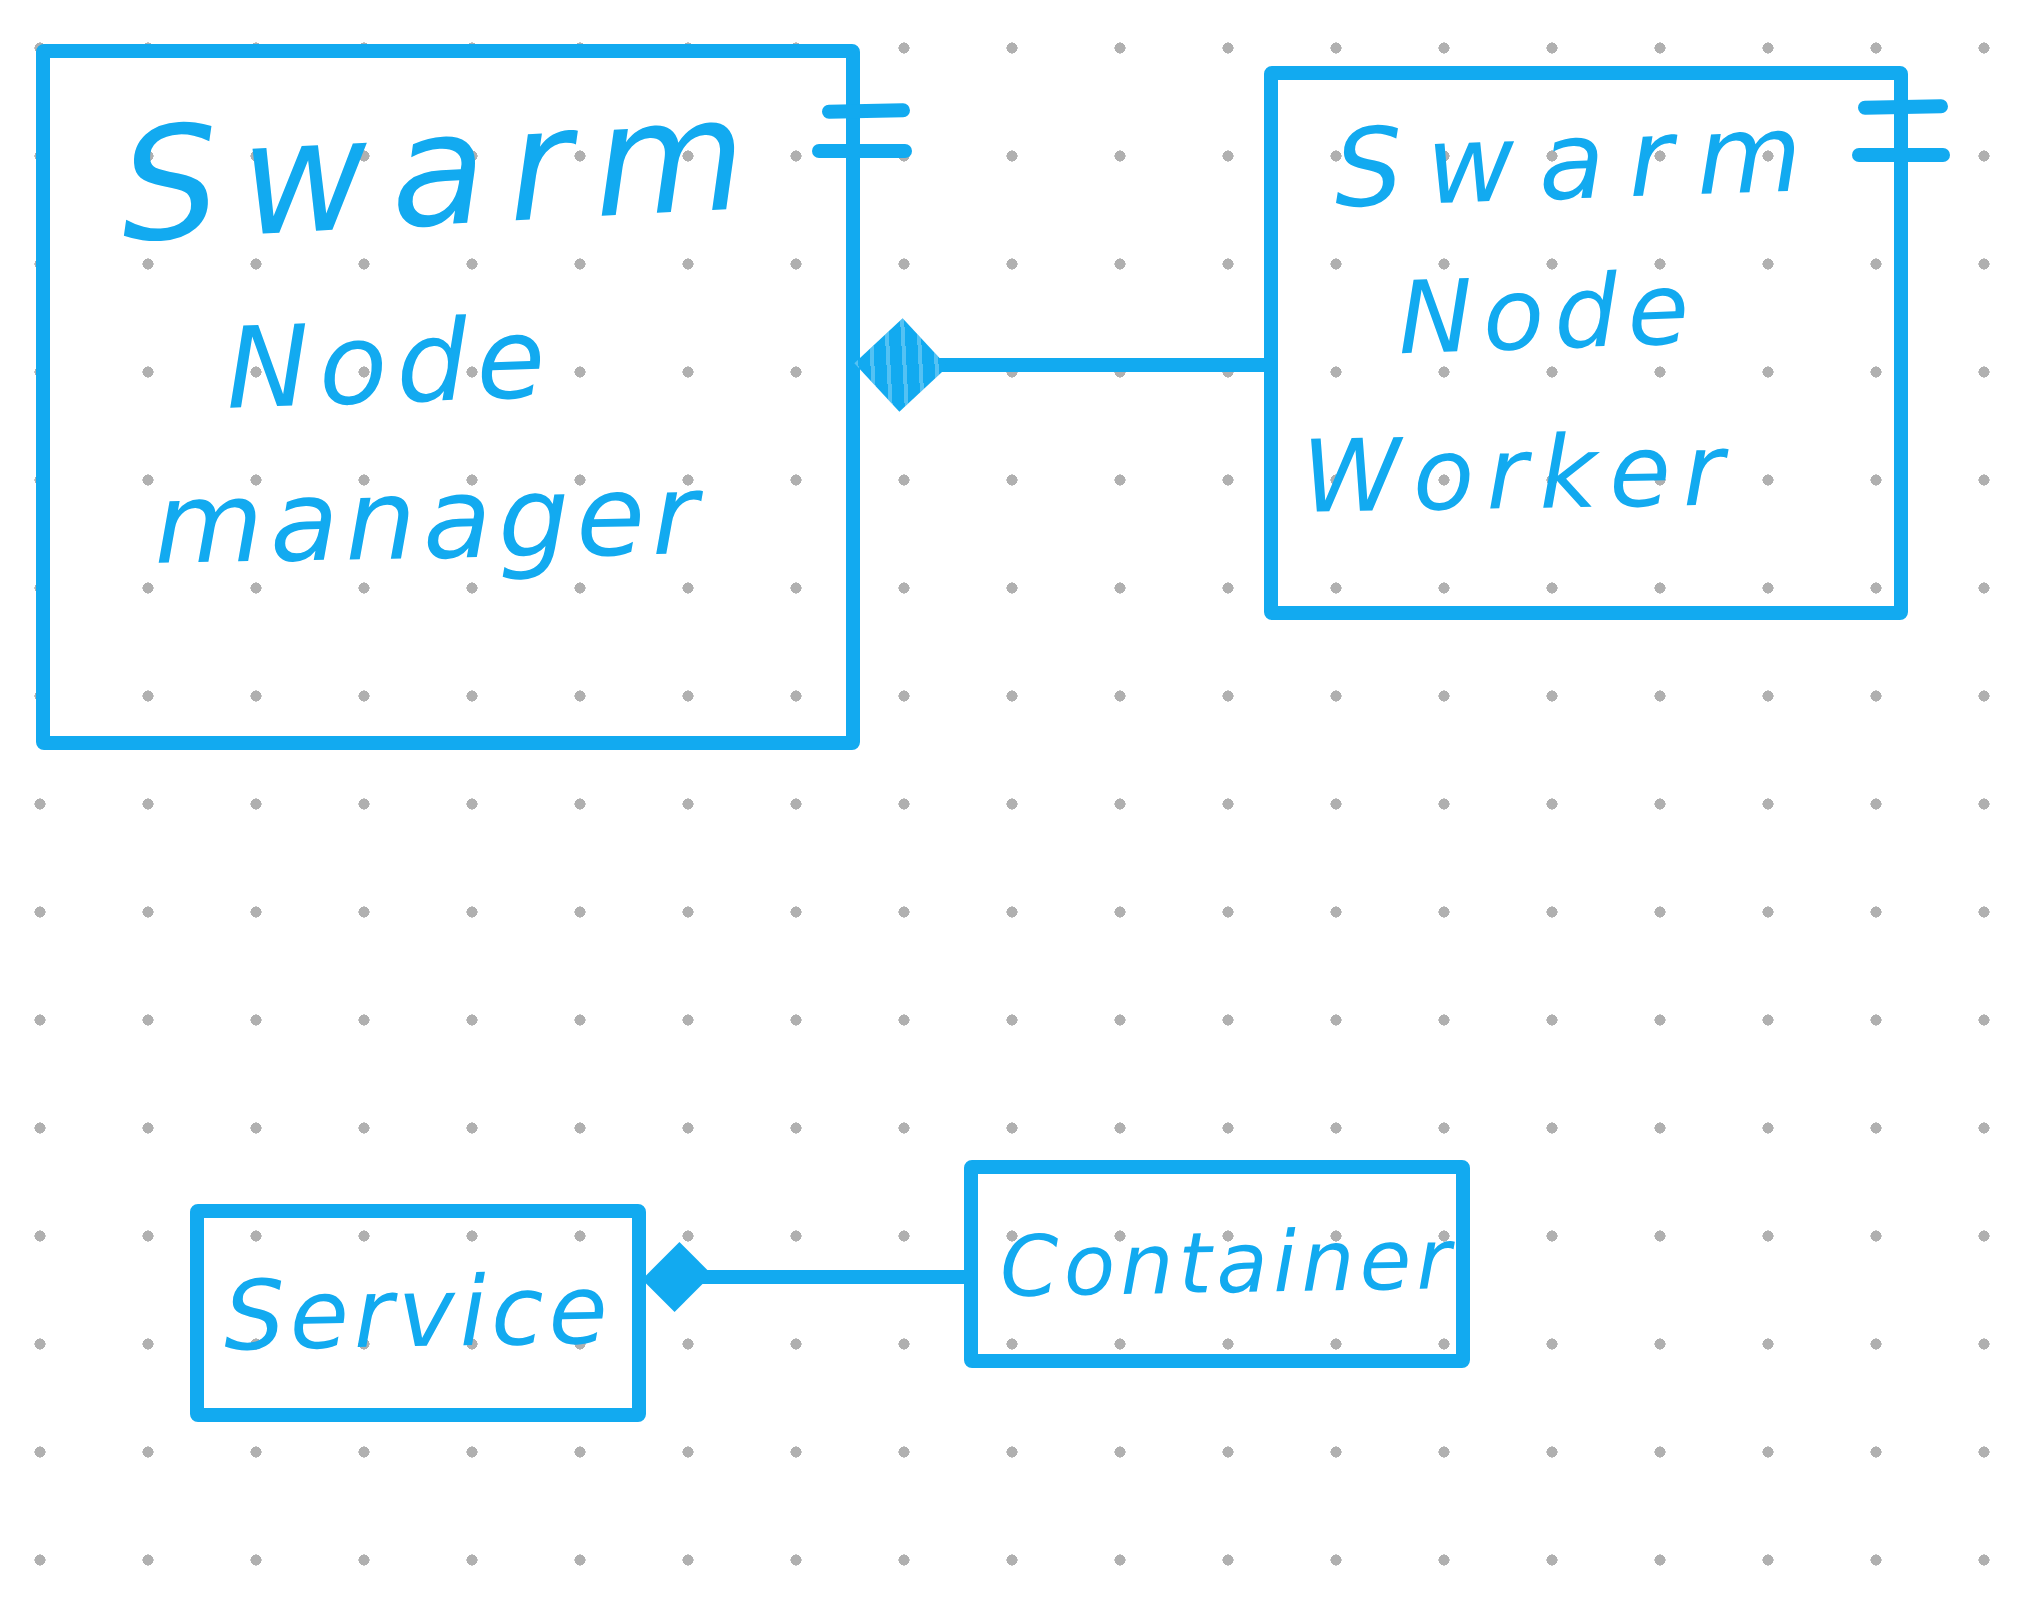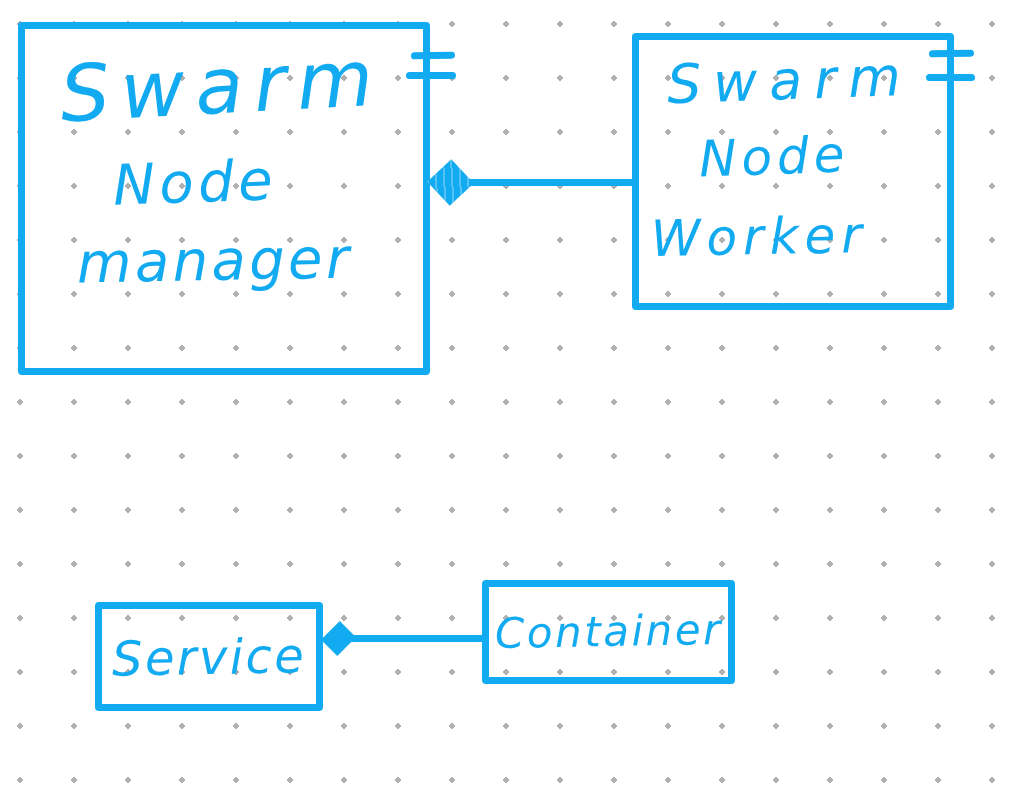--- a/index.html
+++ b/index.html
@@ -19,21 +19,21 @@
   .node{
     position:absolute;
     border:7px solid var(--blue);
     border-radius:4px;
     box-sizing:border-box;
     background:transparent;
   }
   .node-manager{left:18px;top:22px;width:412px;height:353px;}
   .node-worker {left:632px;top:33px;width:322px;height:277px;}
   .node-service{left:95px;top:602px;width:228px;height:109px;display:flex;align-items:center;justify-content:center;}
-  .node-container{left:482px;top:580px;width:253px;height:104px;display:flex;align-items:center;justify-content:center;}
+  .node-container{left:482px;top:580px;width:253px;height:104px;display:flex;align-items:center;justify-content:flex-end;}
 
   .label{
     color:var(--blue);
     font-style:italic;
     white-space:nowrap;
     line-height:1;
     pointer-events:none;
   }
   .node-manager .line,.node-worker .line{position:absolute;}
 

